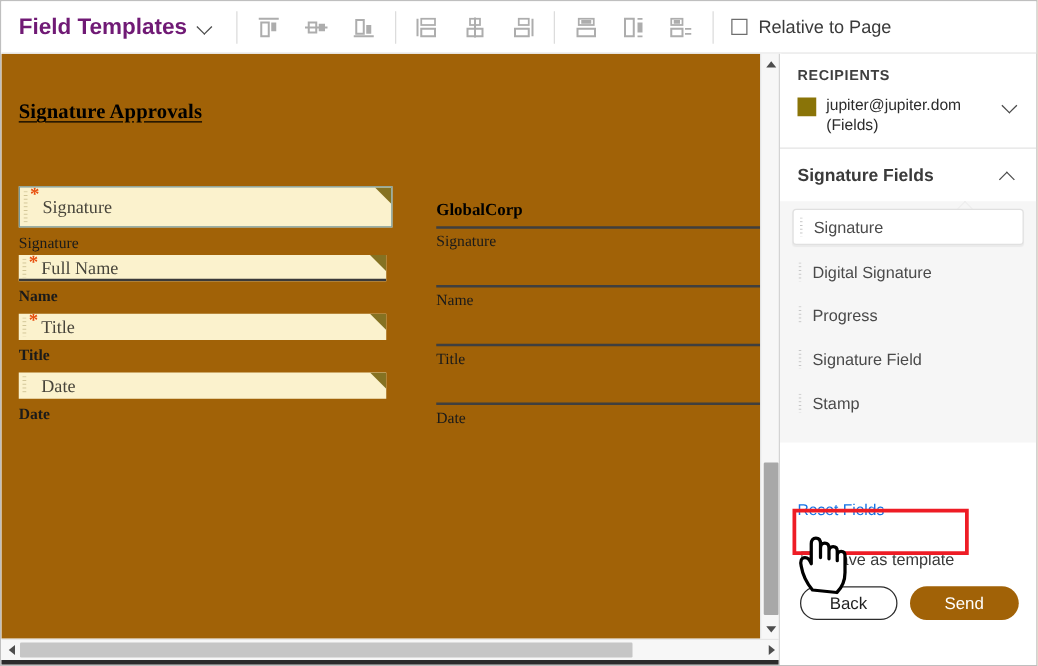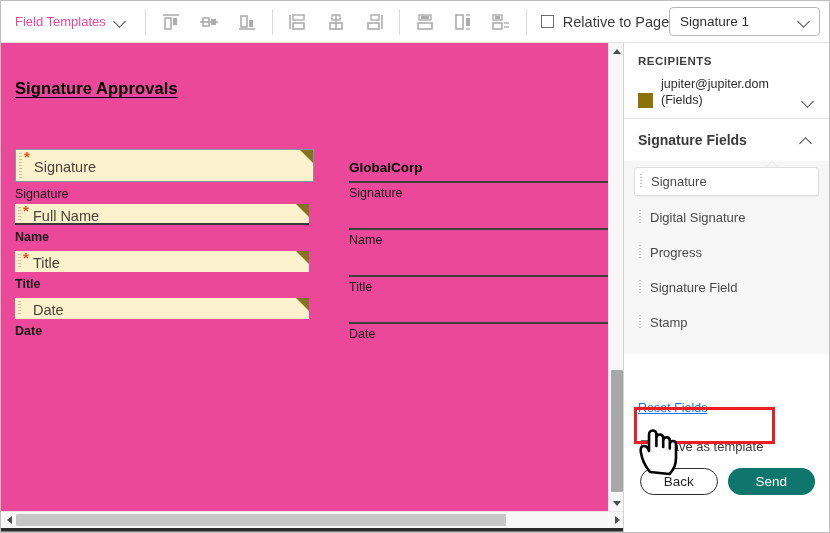--- a/index.html
+++ b/index.html
@@ -35,22 +35,23 @@
   }
   .tb-templates {
     display: flex;
     align-items: center;
     gap: 8px;
     padding: 0 12px 0 14px;
     height: 100%;
     cursor: default;
   }
   .tb-templates-label {
-    font-size: 13px;
-    color: #ec4899;
+    font-size: 18px;
+    color: #701a75;
+    font-weight: bold;
   }
   .chev {
     width: 13px; height: 13px;
     display: inline-block;
     position: relative;
   }
   .chev::before {
     content: "";
     position: absolute;
     left: 1px; top: 2px;
@@ -128,22 +129,23 @@
     width: 624px;
     height: 491px;
     background: #ffffff;
     overflow: hidden;
   }
   .doc-page {
     position: absolute;
     left: 0; top: 0;
     width: 607px;
     height: 468px;
-    background: #ec4899;
+    background: #a16207;
     overflow: hidden;
+    font-family: Liberation Serif, serif;
   }
   .doc-title {
     position: absolute;
     left: 14px;
     top: 36px;
     font-size: 16.5px;
     font-weight: bold;
     color: #000;
     text-decoration: underline;
     text-underline-offset: 3px;
@@ -345,21 +347,21 @@
   }
   .rp-title {
     font-size: 11.5px;
     font-weight: bold;
     color: #3f3f3f;
     letter-spacing: .5px;
     margin-bottom: 9px;
   }
   .recip-row {
     display: flex;
-    align-items: flex-end;
+    align-items: flex-start;
     gap: 8px;
   }
   .recip-swatch {
     width: 15px; height: 15px;
     background: #8a7408;
     flex: none;
     margin-top: 2px;
   }
   .recip-text {
     flex: 1;
@@ -437,21 +439,20 @@
     left: 0;
     right: 0;
     top: 350px;
     padding: 0 14px;
   }
   .reset-link {
     display: inline-block;
     margin-top: 8px;
     font-size: 12.5px;
     color: #1473e6;
-    text-decoration: underline;
     cursor: pointer;
   }
   .tmpl-row {
     display: flex;
     align-items: center;
     gap: 9px;
     margin-top: 20px;
     padding-left: 3px;
     height: 20px;
   }
@@ -484,21 +485,21 @@
     cursor: pointer;
   }
   .btn-back {
     width: 78px;
     background: #ffffff;
     border: 1.6px solid #2c2c2c;
     color: #1f1f1f;
   }
   .btn-send {
     width: 88px;
-    background: #0f766e;
+    background: #a16207;
     color: #ffffff;
     border: none;
   }
   .save-progress {
     text-align: center;
     margin-top: 16px;
     font-size: 13px;
     color: #1473e6;
     cursor: pointer;
   }
@@ -610,24 +611,20 @@
       </svg>
     </div>
 
     <div class="tb-sep"></div>
 
     <div class="tb-check">
       <span class="cb-box"></span>
       <span class="tb-check-label">Relative to Page</span>
     </div>
 
-    <div class="tb-select">
-      <span class="tb-select-text">Signature 1</span>
-      <span class="chev"></span>
-    </div>
   </div>
 
   <div class="doc-wrap">
     <div class="doc-page">
 
       <div class="doc-title">Signature Approvals</div>
 
       <div class="col-client-head">Client</div>
       <div class="col-global-head">GlobalCorp</div>
 

